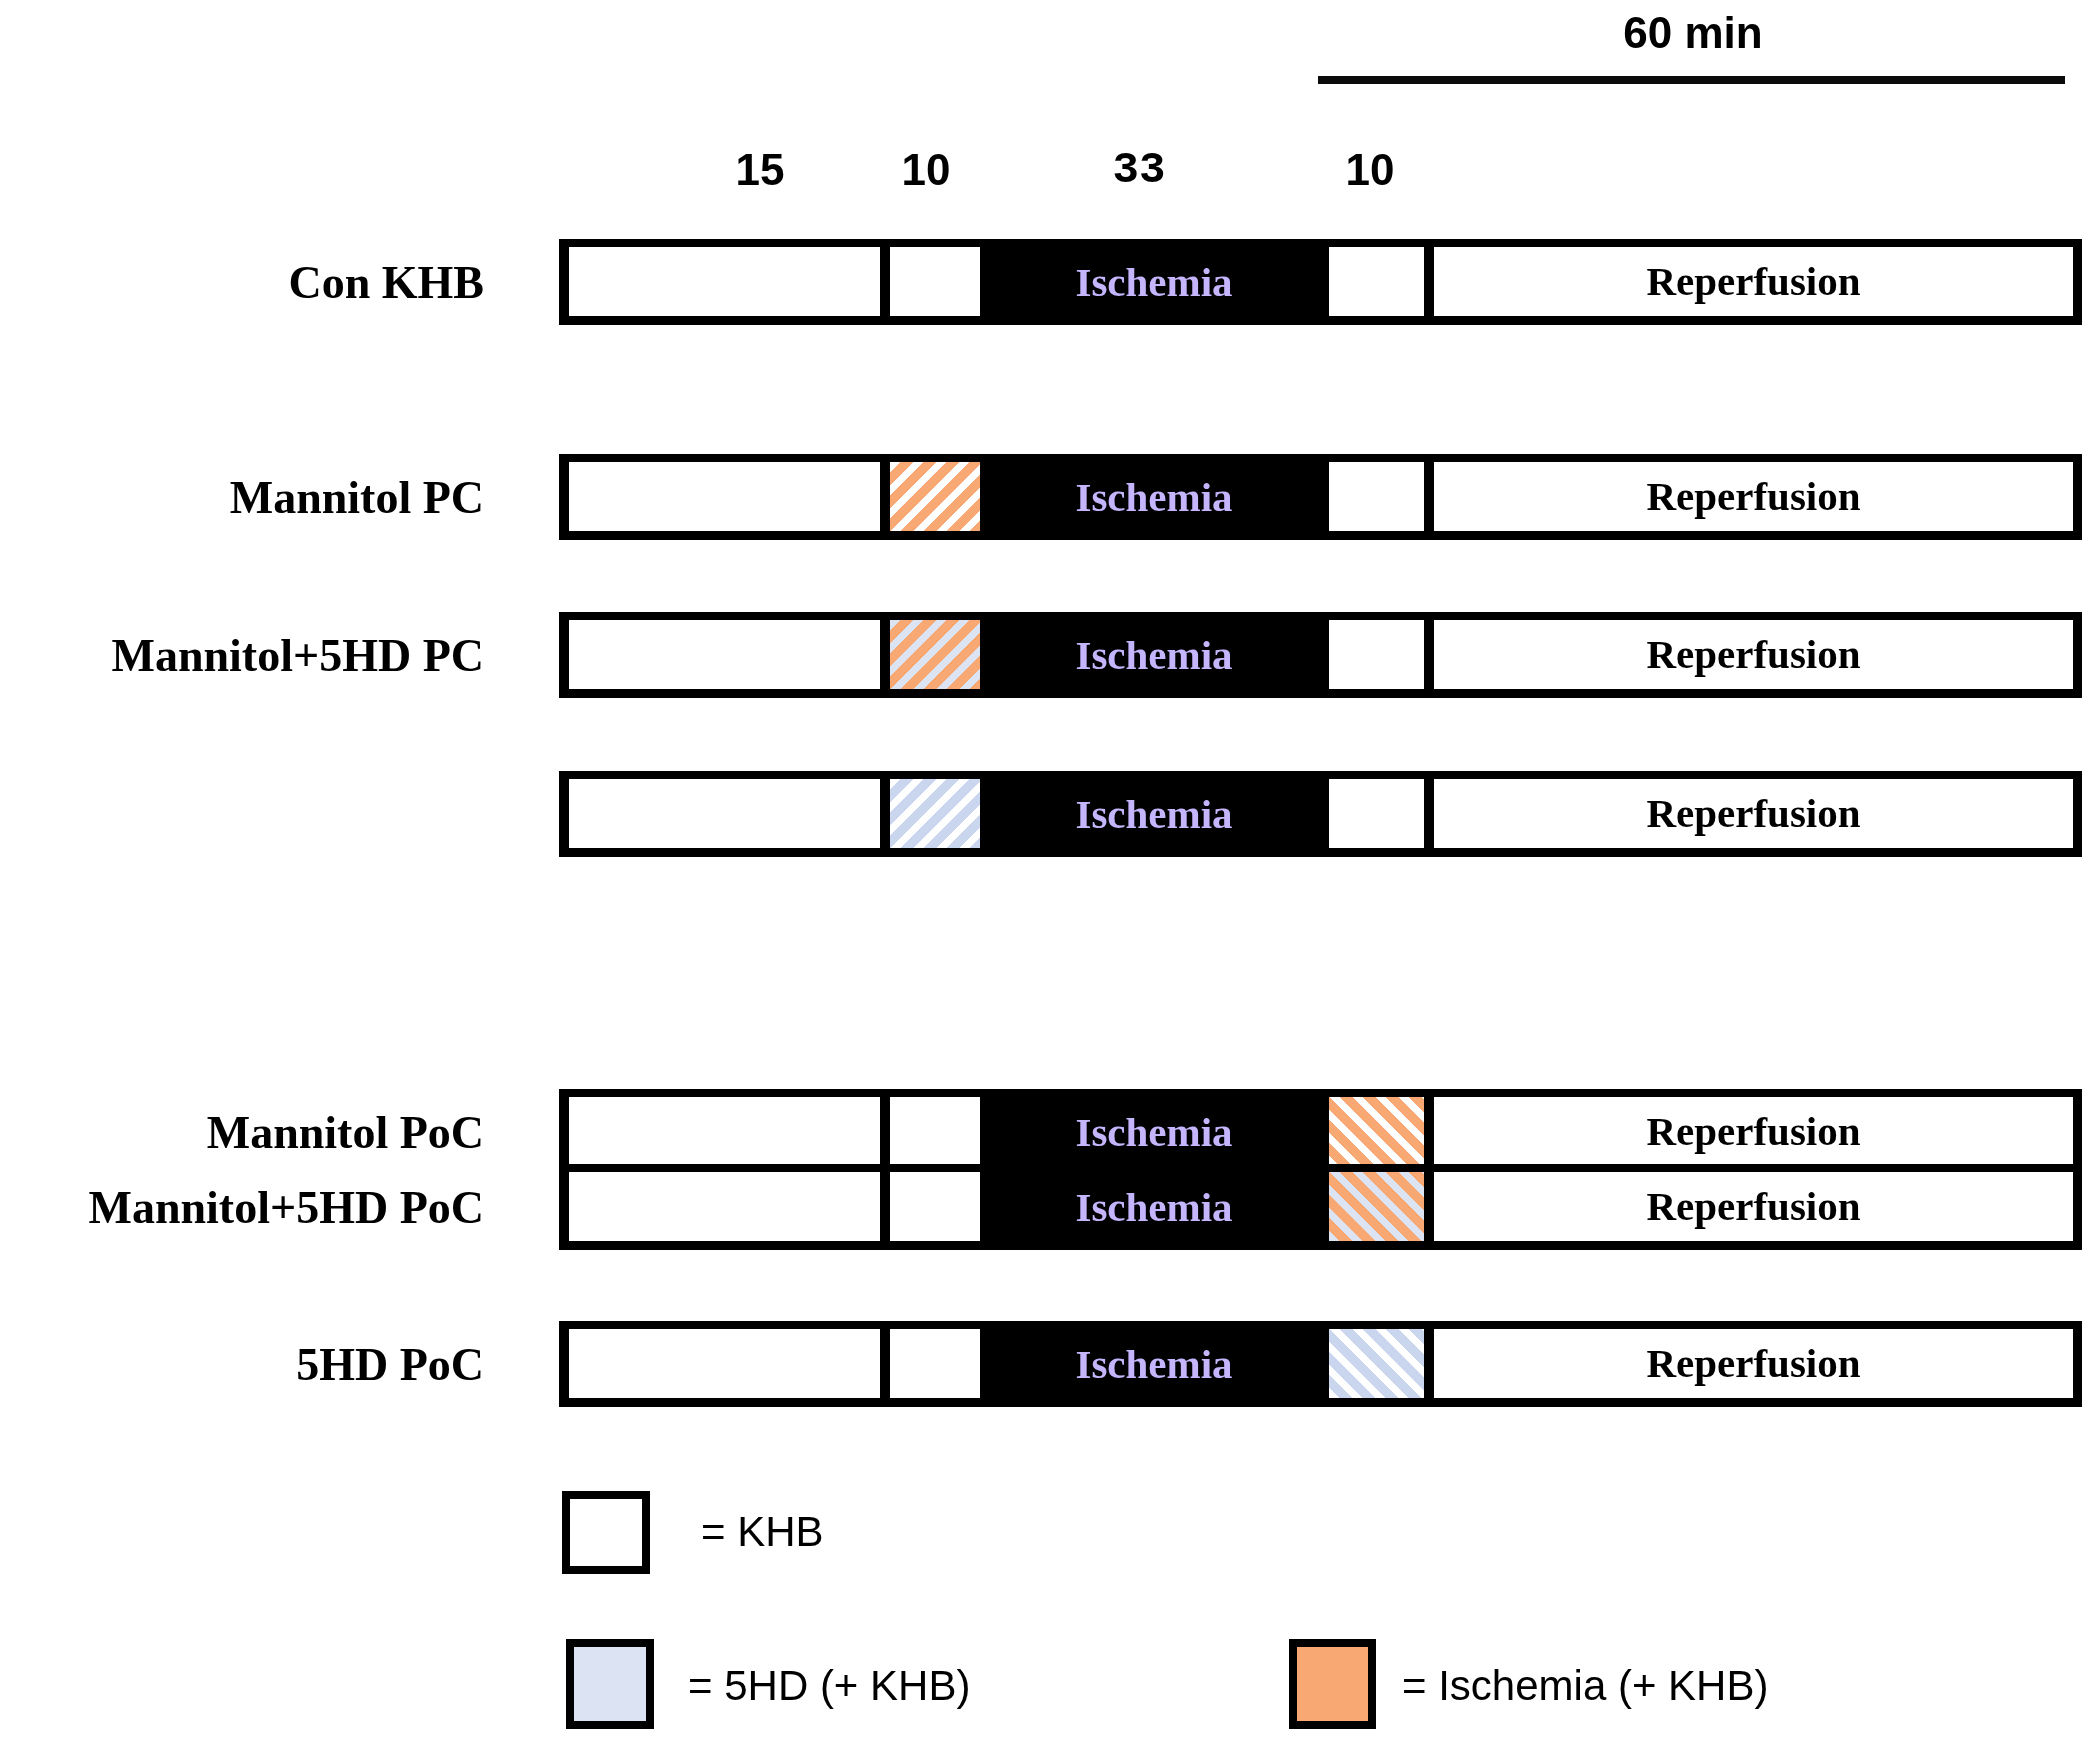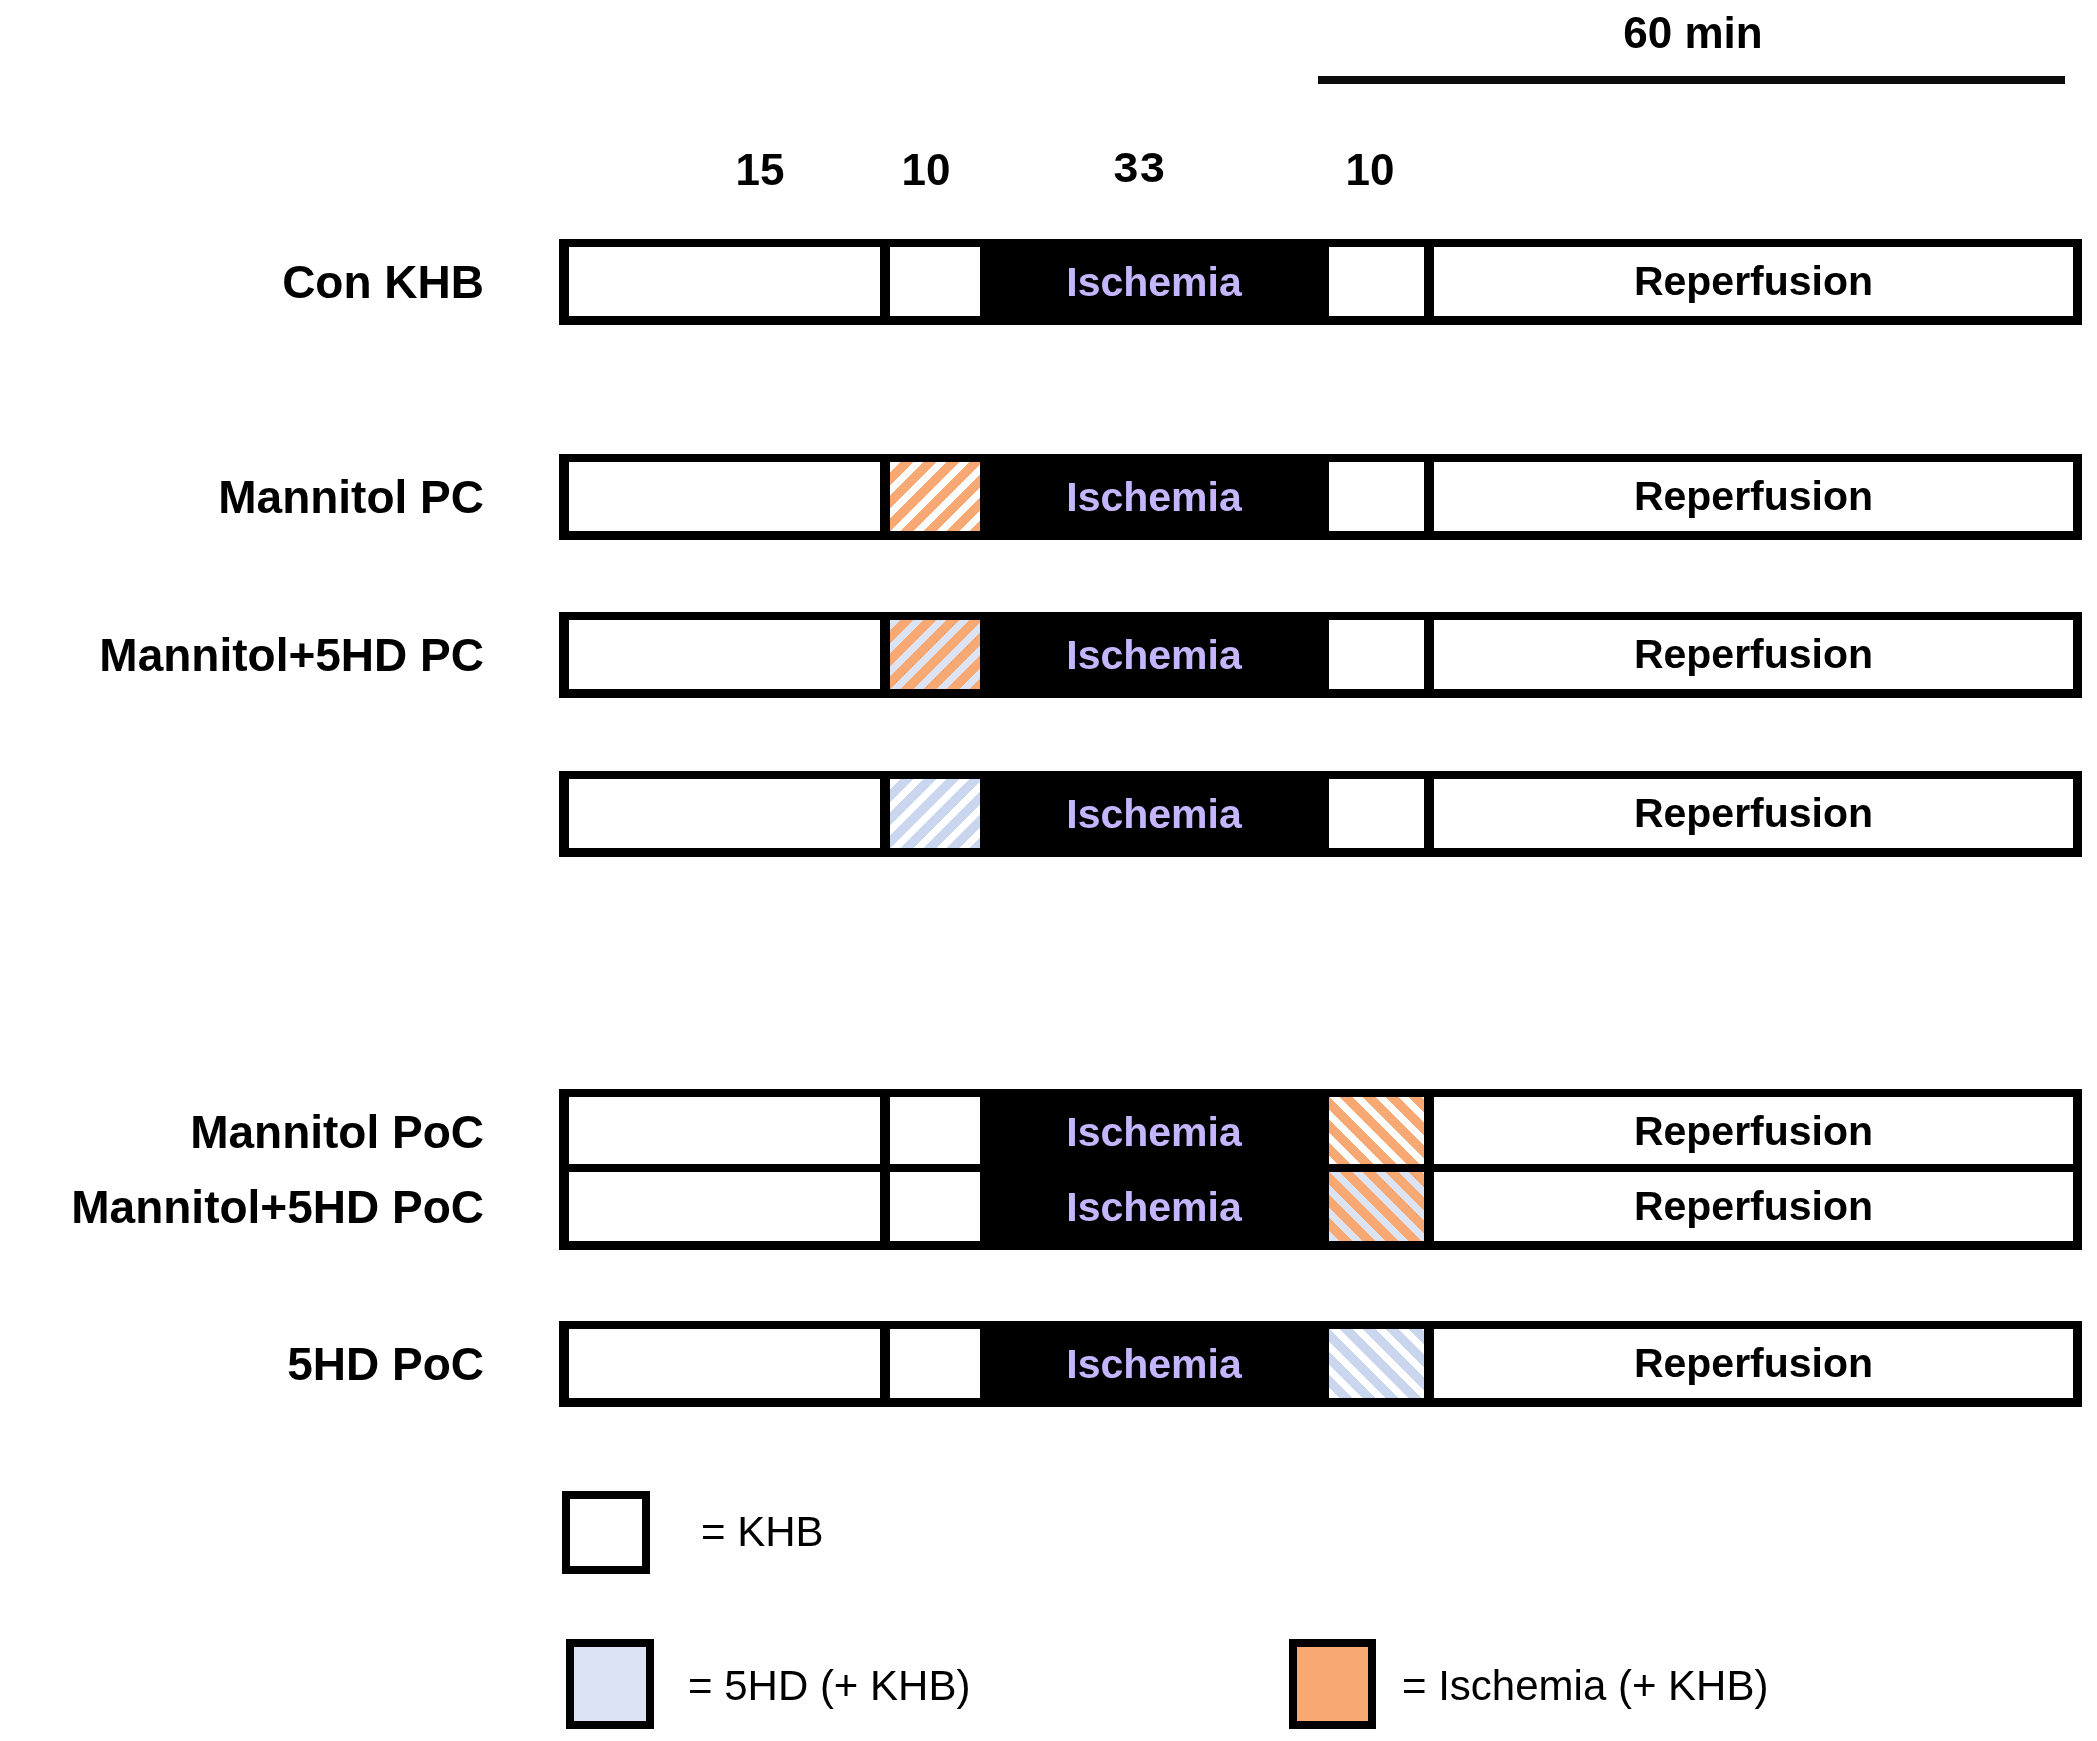--- a/index.html
+++ b/index.html
@@ -30,21 +30,21 @@
     width:747px; height:7.5px; background:#0b0b0b;
   }
   .time-label{
     position:absolute; top:148px;
     transform:translateX(-50%);
     font-size:44px; font-weight:bold; line-height:1;
   }
   .time-0{left:760px;} .time-1{left:926px;} .time-2{left:1139px;font-family:Liberation Mono, monospace;} .time-3{left:1370px;}
 
   
-  .row{position:absolute; left:0; width:2097px; height:86px;}
+  .row{position:absolute; left:0; width:2097px; height:86px;font-family:Liberation Serif, serif;}
   .row-label{
     position:absolute; left:0; top:0; width:484px; height:86px;
     display:flex; align-items:center; justify-content:flex-end;
     font-size:46px; font-weight:bold; white-space:nowrap;
   }
   .bar{
     position:absolute; left:559px; top:0;
     width:1523px; height:86px;
     background:var(--c-black);
   }

